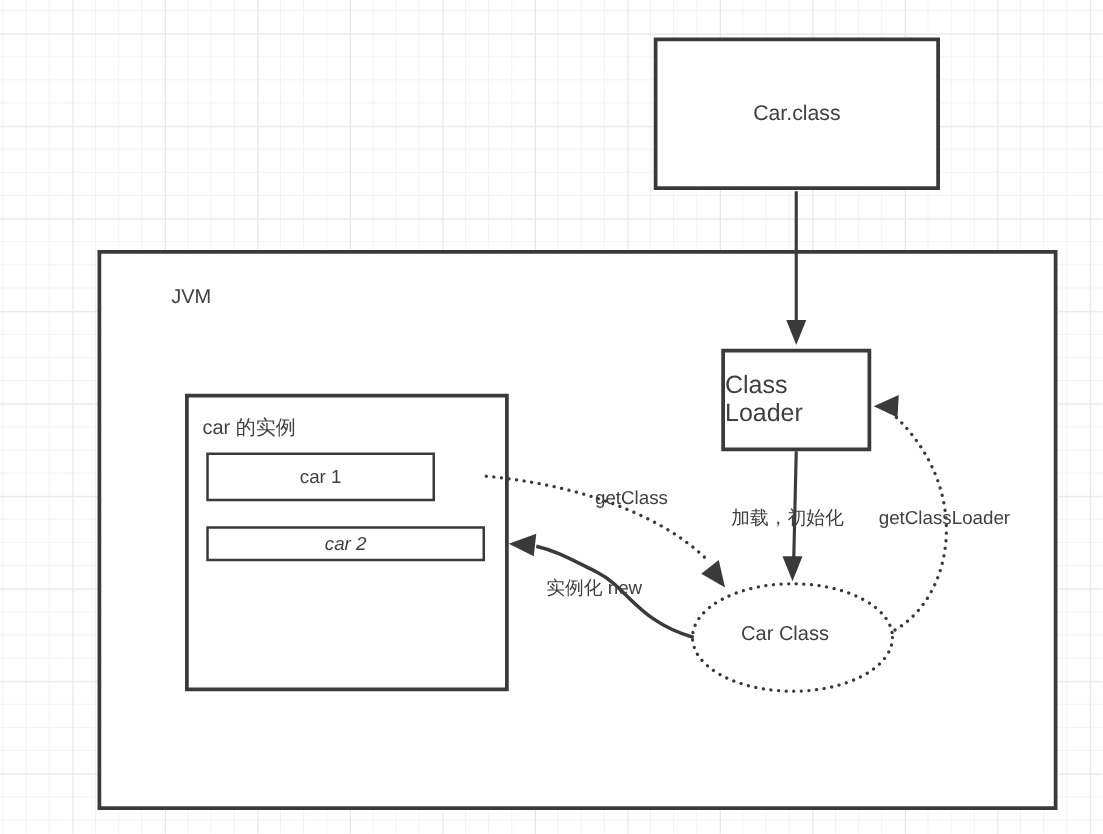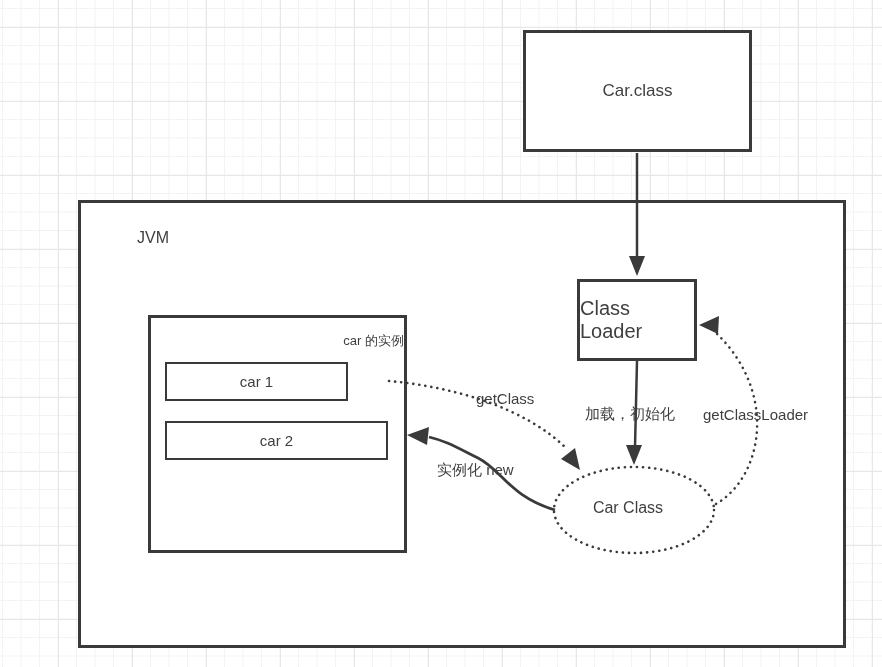--- a/index.html
+++ b/index.html
@@ -32,23 +32,23 @@
     display: flex;
     align-items: center;
     justify-content: center;
   }
   .node-thin { border-width: 2px; }
   #box-carclass { left: 523px; top: 30px;  width: 229px; height: 122px; font-size: 17px; }
   #box-jvm      { left: 78px;  top: 200px; width: 768px; height: 448px; display: block; }
   #jvm-label    { position: absolute; left: 24px; top: 26px; font-size: 16px; margin-left: 32px; }
   #box-instances{ left: 148px; top: 315px; width: 259px; height: 238px; display: block; }
   #instances-title { position: absolute; left: 0; top: 14px; width: 100%;
-                     text-align: right; font-size: 13px; }
+                     text-align: left; font-size: 16px; padding-left: 11px; }
   #box-car1 { left: 165px; top: 362px; width: 183px; height: 39px; font-size: 15px; }
-  #box-car2 { left: 165px; top: 421px; width: 223px; height: 39px; font-size: 15px; }
+  #box-car2 { left: 165px; top: 421px; width: 223px; height: 28px; font-size: 15px; font-style: italic; }
   #box-car3 { left: 168px; top: 482px; width: 221px; height: 40px; font-size: 15px; }
   #box-classloader { left: 577px; top: 279px; width: 120px; height: 82px; font-size: 20px; }
   .edge-layer {
     position: absolute;
     left: 0; top: 0;
     width: 882px; height: 667px;
     pointer-events: none;
   }
   .edge-label {
     position: absolute;

